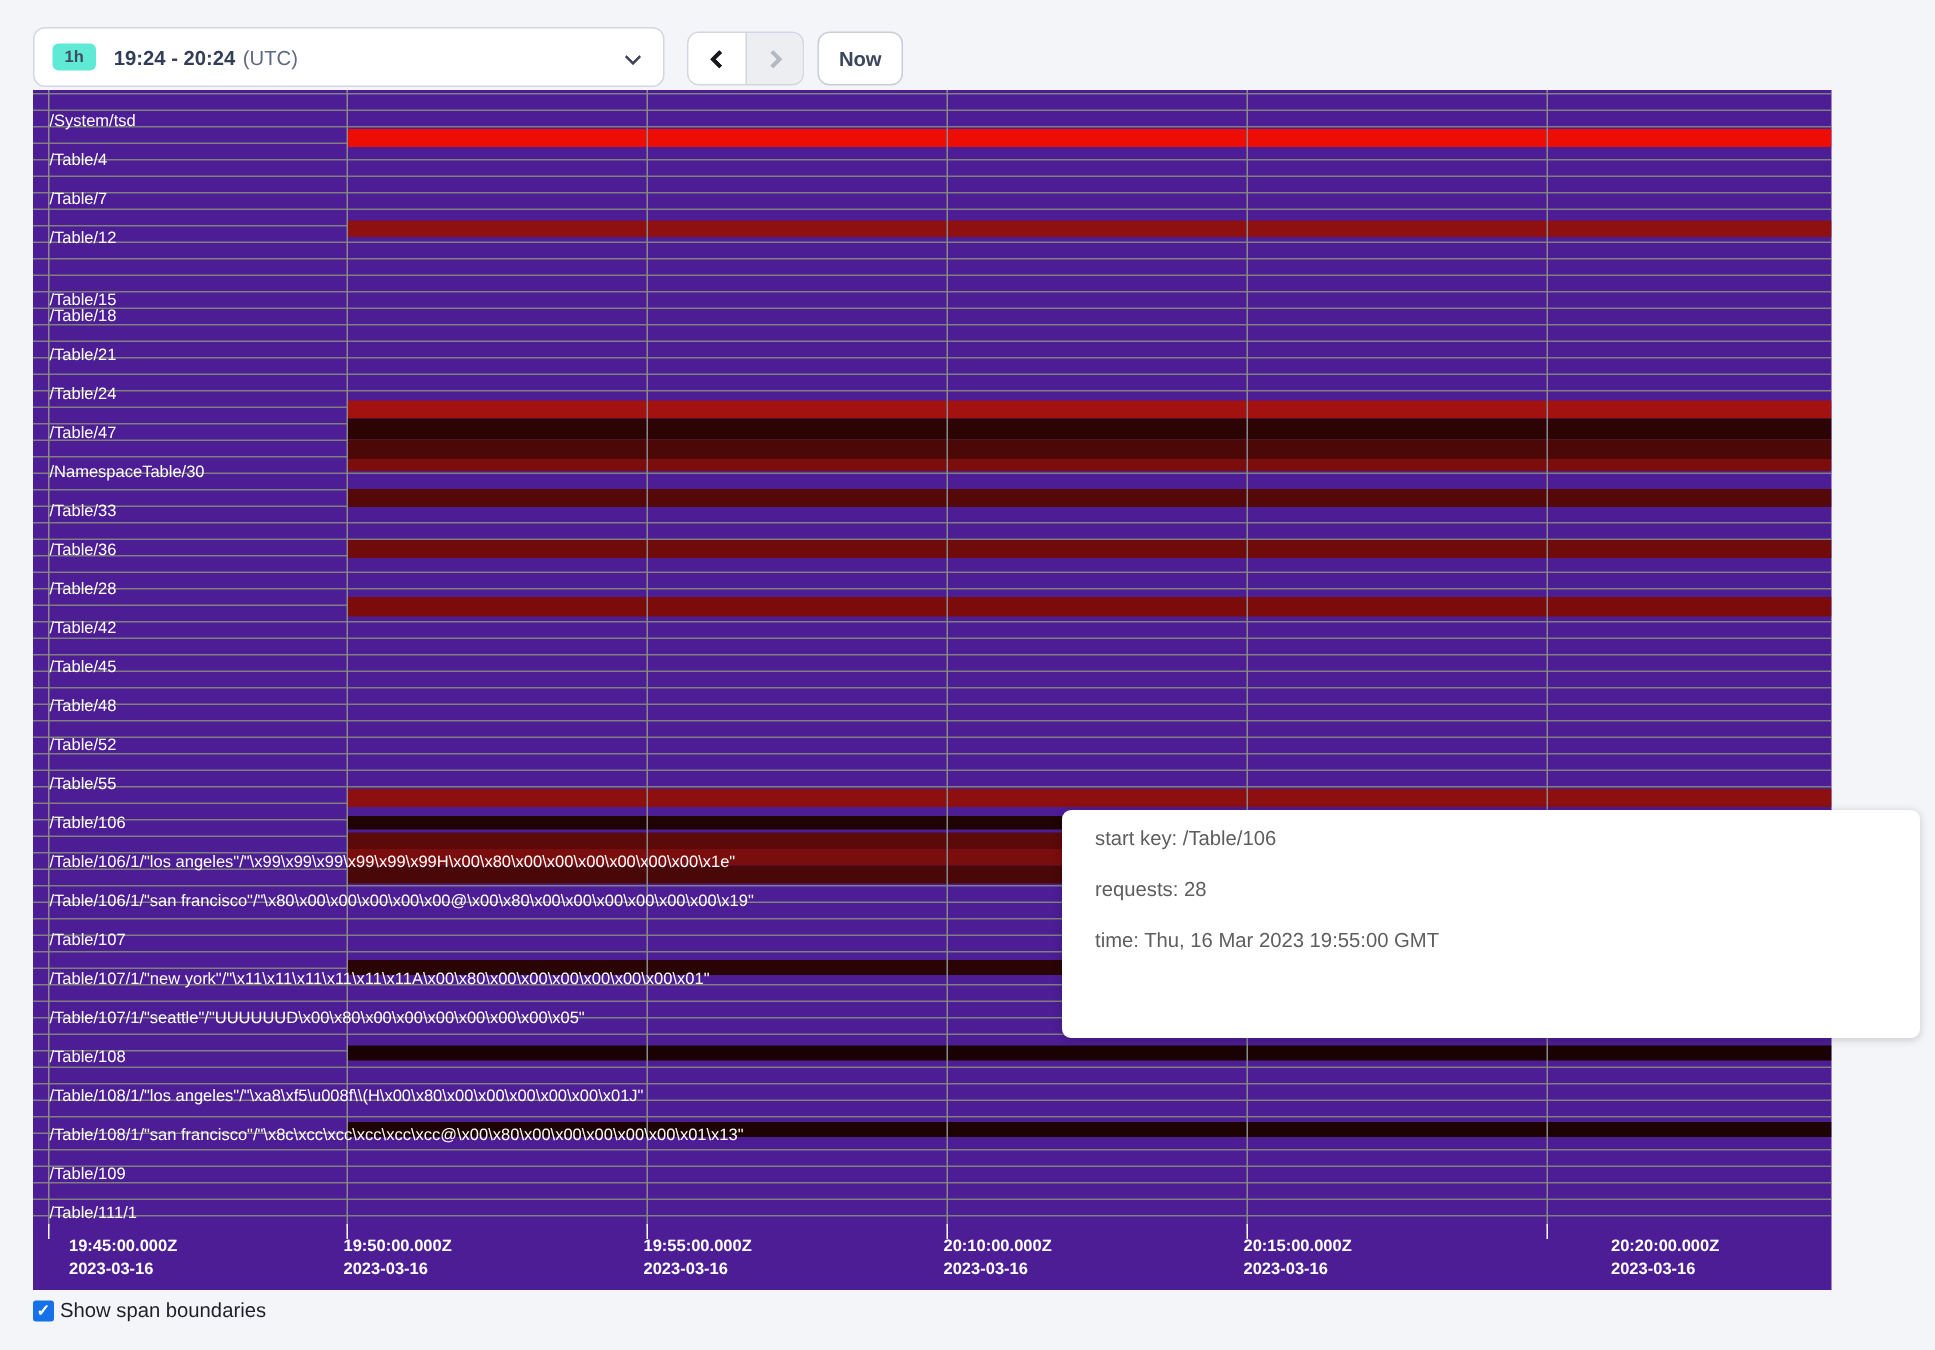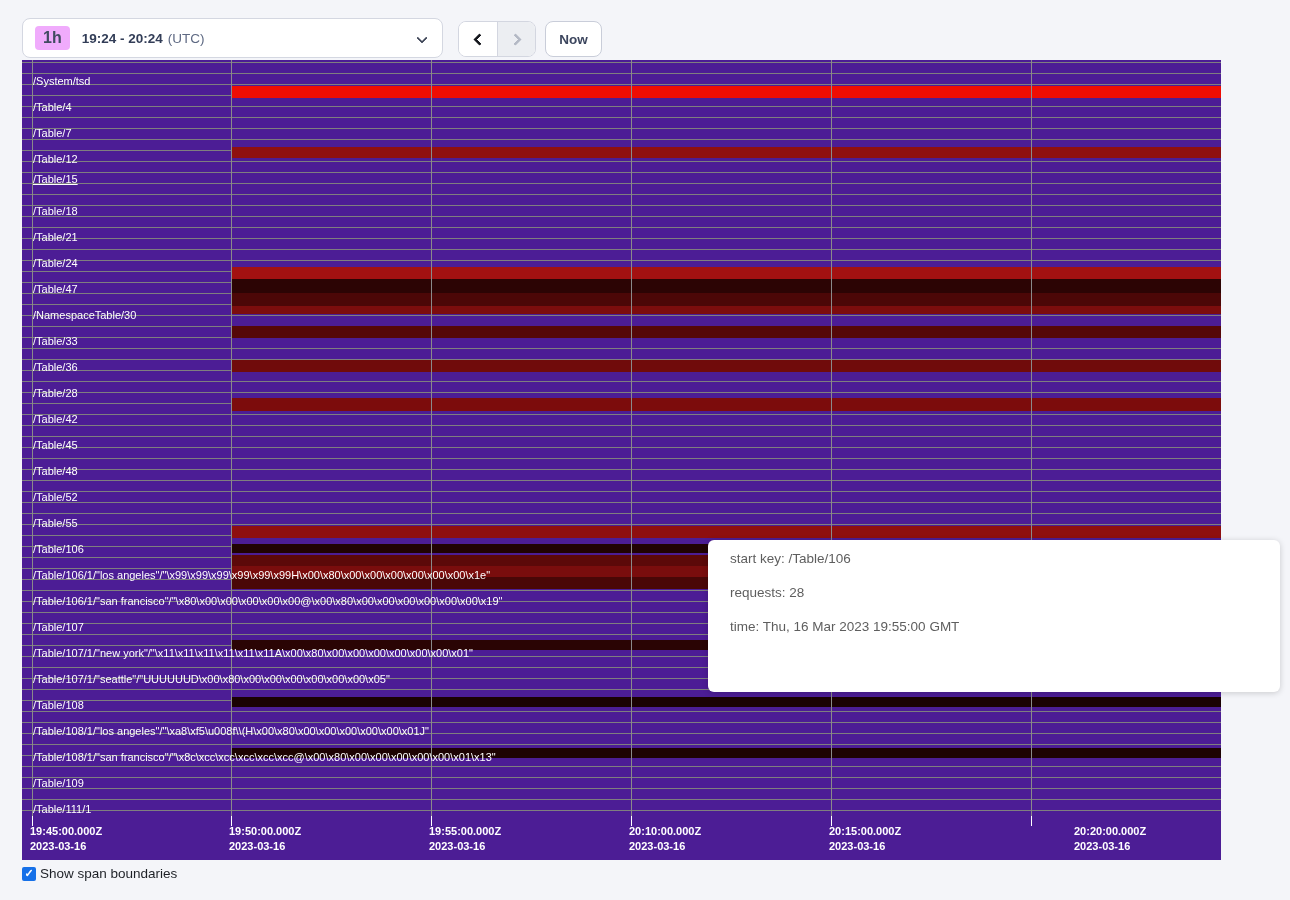--- a/index.html
+++ b/index.html
@@ -4,21 +4,21 @@
 <style>
   * { margin:0; padding:0; box-sizing:border-box; }
   html,body { width:1290px; height:900px; }
   body { font-family:"Liberation Sans", sans-serif; background:#f4f5f9; position:relative; overflow:hidden; }
   .stage { position:absolute; inset:0; width:1290px; height:900px; }
 
   
   .dropdown { position:absolute; left:22px; top:18px; width:421px; height:40px;
     background:#fff; border:1px solid #d4d7e1; border-radius:8px;
     display:flex; align-items:center; padding:0 16px 0 12px; cursor:pointer; }
-  .badge { background:#f0abfc; color:#414b61; font-size:16px; font-weight:700;
+  .badge { background:#5eead4; color:#414b61; font-size:11px; font-weight:700;
     padding:3px 8px; border-radius:4px; }
   .range { margin-left:12px; font-size:13.5px; font-weight:700; color:#323d57; }
   .utc { margin-left:5px; font-size:13.5px; color:#5e6983; }
   .chev-down { position:absolute; right:16px; top:15px; width:8px; height:8px;
     border-right:2px solid #3f4658; border-bottom:2px solid #3f4658;
     transform:rotate(45deg); border-radius:1px; }
   .navgroup { position:absolute; left:458px; top:21px; height:36px; display:flex;
     border:1px solid #d3d6e0; border-radius:8px; overflow:hidden; background:#fff; }
   .nav { width:38px; height:100%; border:none; background:#fff; display:flex;
     align-items:center; justify-content:center; cursor:pointer; }
@@ -171,21 +171,21 @@
       <div class="vline" style="left: 10px; height: 758px;"></div>
       <div class="vline" style="left: 209px; height: 758px;"></div>
       <div class="vline" style="left: 409px; height: 758px;"></div>
       <div class="vline" style="left: 609px; height: 758px;"></div>
       <div class="vline" style="left: 809px; height: 758px;"></div>
       <div class="vline" style="left: 1009px; height: 758px;"></div>
       <div class="rlabel" style="top: 15px; left: 11px;">/System/tsd</div>
       <div class="rlabel" style="top: 41px; left: 11px;">/Table/4</div>
       <div class="rlabel" style="top: 67px; left: 11px;">/Table/7</div>
       <div class="rlabel" style="top: 93px; left: 11px;">/Table/12</div>
-      <div class="rlabel" style="top: 113px; left: 11px; text-decoration: underline;">/Table/15</div>
+      <div class="rlabel" style="top: 134px; left: 11px;">/Table/15</div>
       <div class="rlabel" style="top: 145px; left: 11px;">/Table/18</div>
       <div class="rlabel" style="top: 171px; left: 11px;">/Table/21</div>
       <div class="rlabel" style="top: 197px; left: 11px;">/Table/24</div>
       <div class="rlabel" style="top: 223px; left: 11px;">/Table/47</div>
       <div class="rlabel" style="top: 249px; left: 11px;">/NamespaceTable/30</div>
       <div class="rlabel" style="top: 275px; left: 11px;">/Table/33</div>
       <div class="rlabel" style="top: 301px; left: 11px;">/Table/36</div>
       <div class="rlabel" style="top: 327px; left: 11px;">/Table/28</div>
       <div class="rlabel" style="top: 353px; left: 11px;">/Table/42</div>
       <div class="rlabel" style="top: 379px; left: 11px;">/Table/45</div>
@@ -197,21 +197,21 @@
       <div class="rlabel" style="top: 535px; left: 11px;">/Table/106/1/"san francisco"/"\x80\x00\x00\x00\x00\x00@\x00\x80\x00\x00\x00\x00\x00\x00\x19"</div>
       <div class="rlabel" style="top: 561px; left: 11px;">/Table/107</div>
       <div class="rlabel" style="top: 587px; left: 11px;">/Table/107/1/"new york"/"\x11\x11\x11\x11\x11\x11A\x00\x80\x00\x00\x00\x00\x00\x00\x01"</div>
       <div class="rlabel" style="top: 613px; left: 11px;">/Table/107/1/"seattle"/"UUUUUUD\x00\x80\x00\x00\x00\x00\x00\x00\x05"</div>
       <div class="rlabel" style="top: 639px; left: 11px;">/Table/108</div>
       <div class="rlabel" style="top: 665px; left: 11px;">/Table/108/1/"los angeles"/"\xa8\xf5\u008f\\(H\x00\x80\x00\x00\x00\x00\x00\x01J"</div>
       <div class="rlabel" style="top: 691px; left: 11px;">/Table/108/1/"san francisco"/"\x8c\xcc\xcc\xcc\xcc\xcc@\x00\x80\x00\x00\x00\x00\x00\x01\x13"</div>
       <div class="rlabel" style="top: 717px; left: 11px;">/Table/109</div>
       <div class="rlabel" style="top: 743px; left: 11px;">/Table/111/1</div>
       <div class="tick" style="left: 10px;"></div>
-      <div class="ticklabel" style="left: 8px;">
+      <div class="ticklabel" style="left: 24px;">
         <div class="">19:45:00.000Z</div>
         <div class="">2023-03-16</div>
       </div>
       <div class="tick" style="left: 209px;"></div>
       <div class="ticklabel" style="left: 207px;">
         <div class="">19:50:00.000Z</div>
         <div class="">2023-03-16</div>
       </div>
       <div class="tick" style="left: 409px;"></div>
       <div class="ticklabel" style="left: 407px;">

